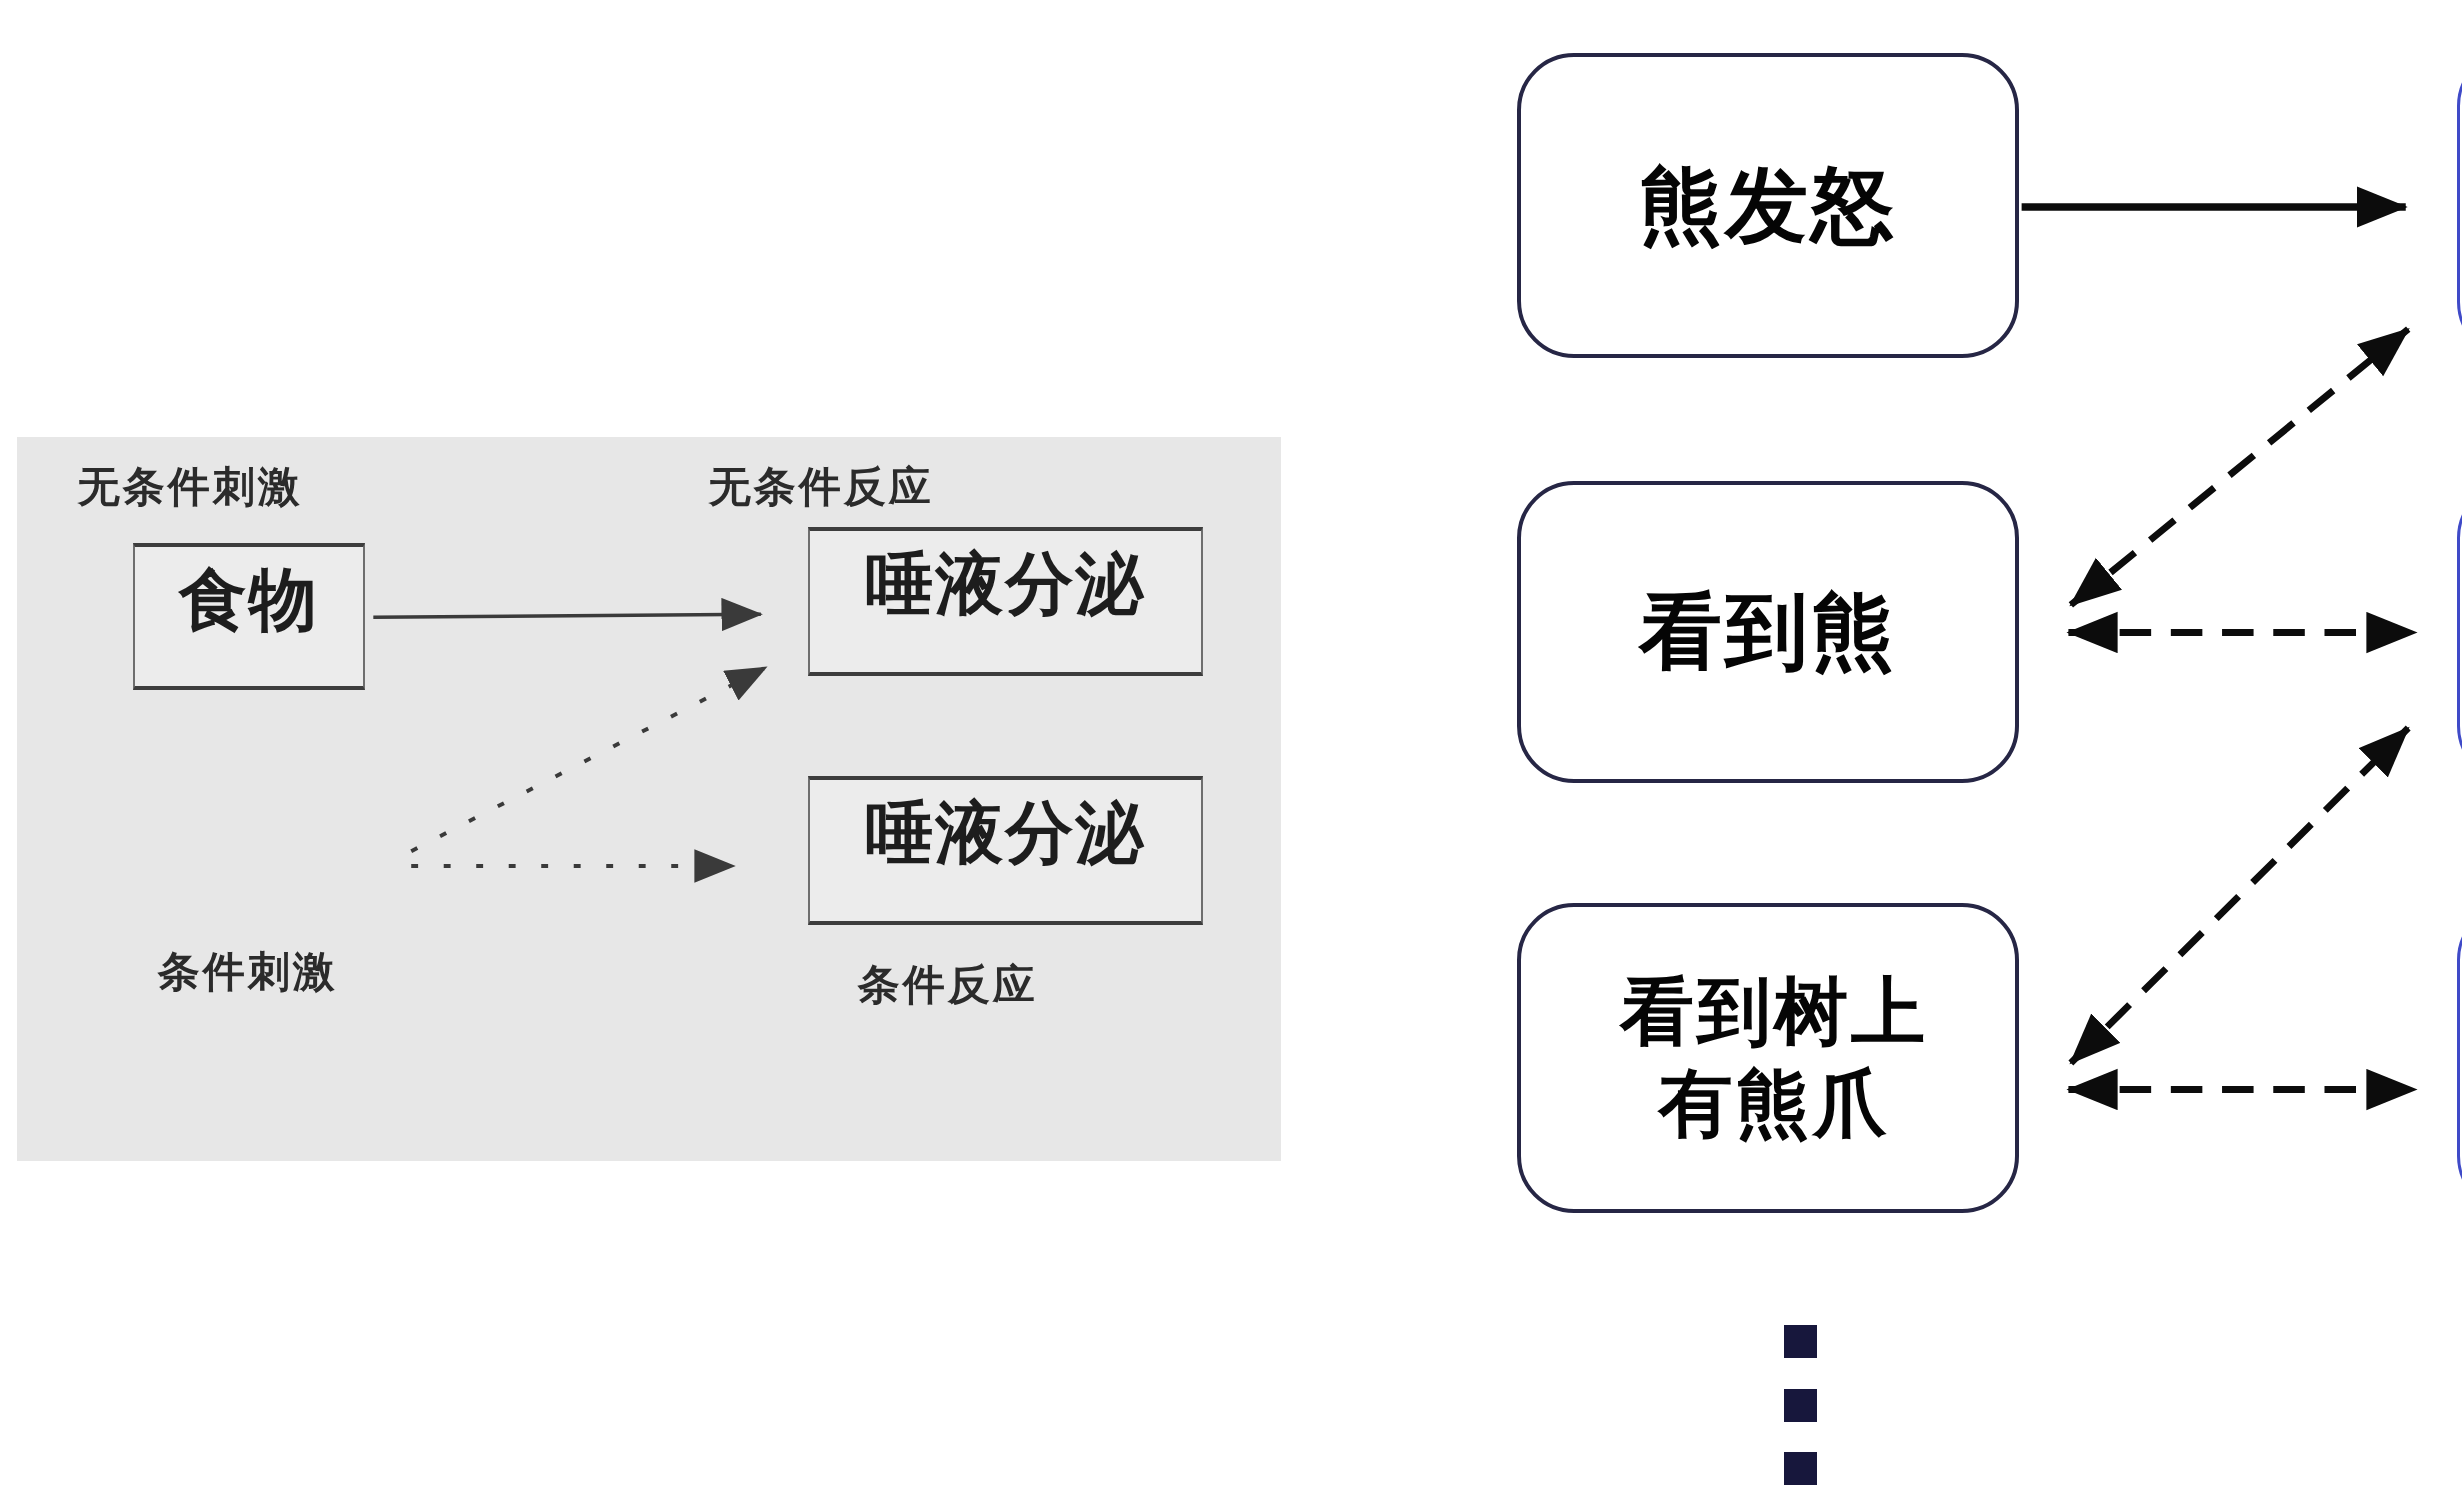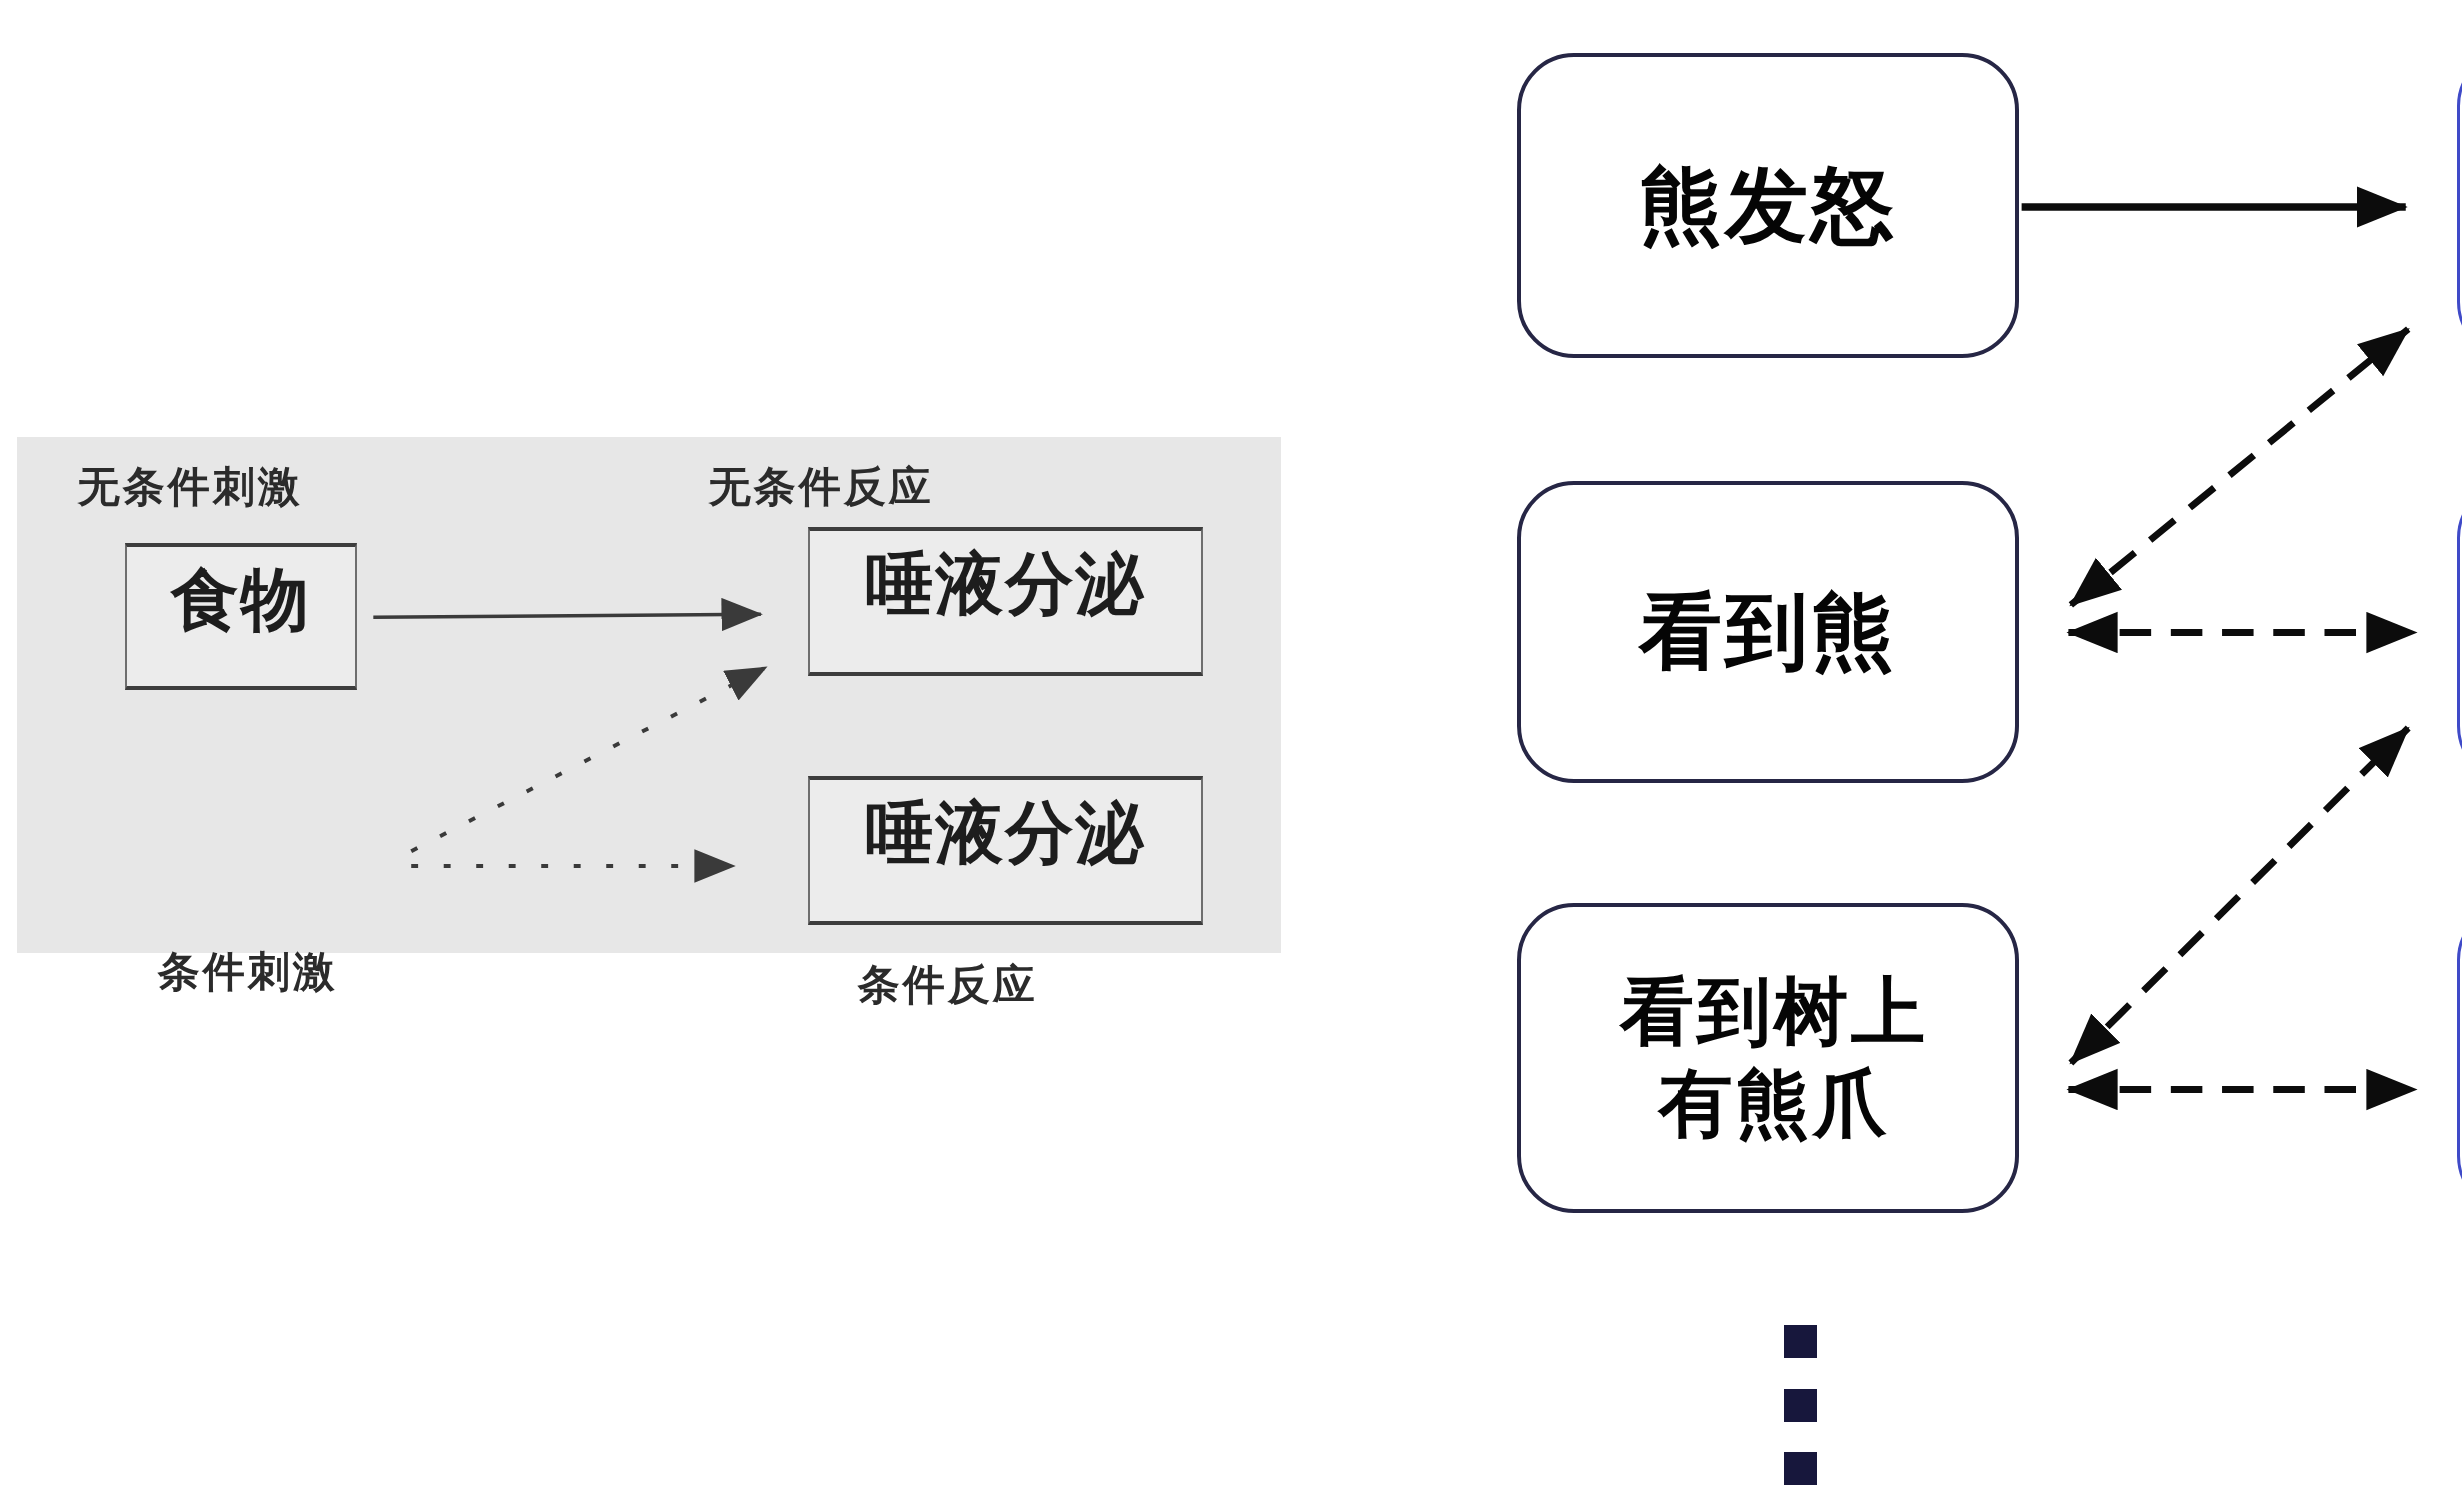--- a/index.html
+++ b/index.html
@@ -7,21 +7,21 @@
     position: relative;
     width: 3306px;
     height: 1498px;
     background: #ffffff;
     font-family: "Liberation Sans", sans-serif;
   }
   
   .pavlov-panel {
     position: absolute;
     left: 16.7px; top: 437px;
-    width: 1264px; height: 516px;
+    width: 1264px; height: 724px;
     background: var(--panel_bg, #e7e7e7);
   }
   .pv-label {
     position: absolute;
     font-size: 42px;
     font-weight: 700;
     color: var(--panel_text, #2b2b2b);
     letter-spacing: 3px;
     white-space: nowrap;
   }
@@ -85,21 +85,21 @@
 </style>
 </head>
 <body>
 
 <div class="canvas">
 
   <div class="pavlov-panel">
     <div class="pv-label" style="left:61px; top:21.7px;">无条件刺激</div>
     <div class="pv-label" style="left:692px; top:21.7px;">无条件反应</div>
 
-    <div class="pv-box" style="left:108px; top:106px; width:232px; height:147px;">
+    <div class="pv-box" style="left:116px; top:106px; width:232px; height:147px;">
       <span class="pv-box-label">食物</span>
     </div>
 
     <div class="pv-box" style="left:791px; top:90px; width:395px; height:149px;">
       <span class="pv-box-label">唾液分泌</span>
     </div>
 
 
     <div class="pv-box" style="left:791px; top:339px; width:395px; height:149px;">
       <span class="pv-box-label">唾液分泌</span>

